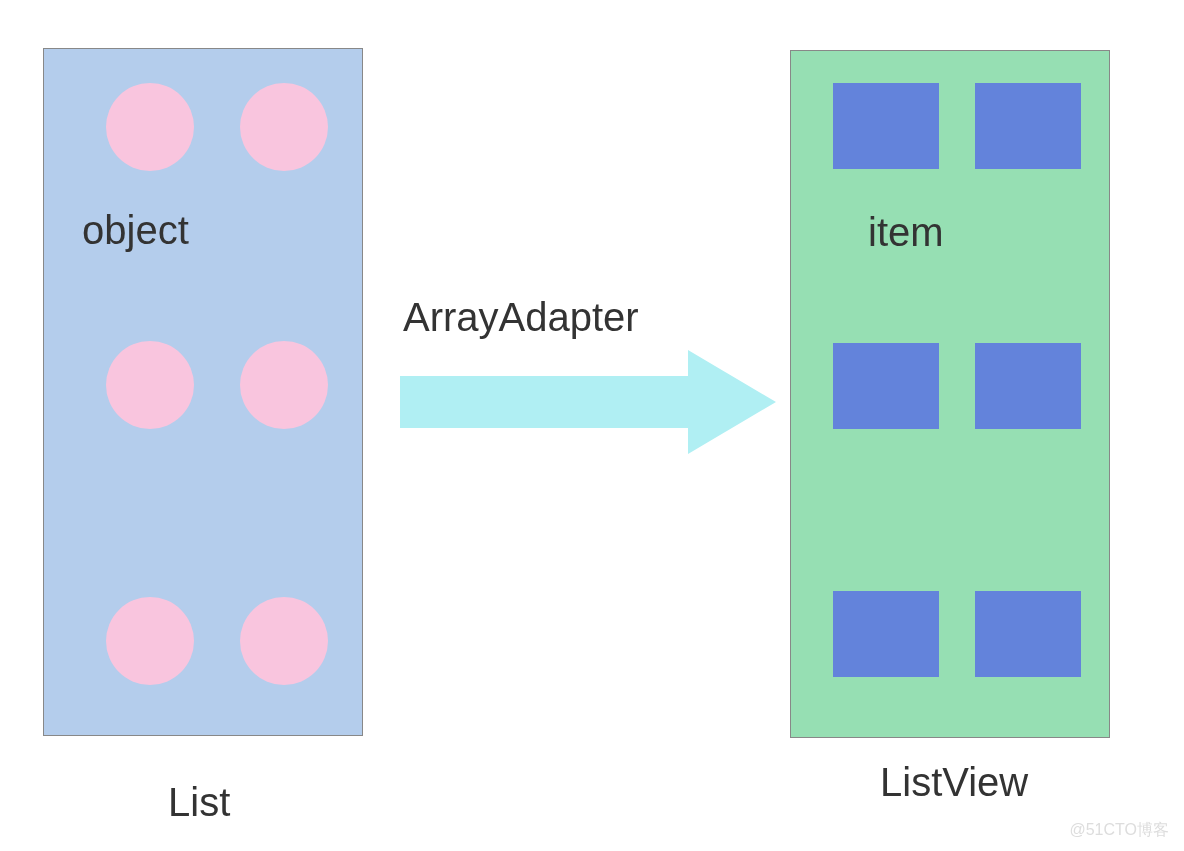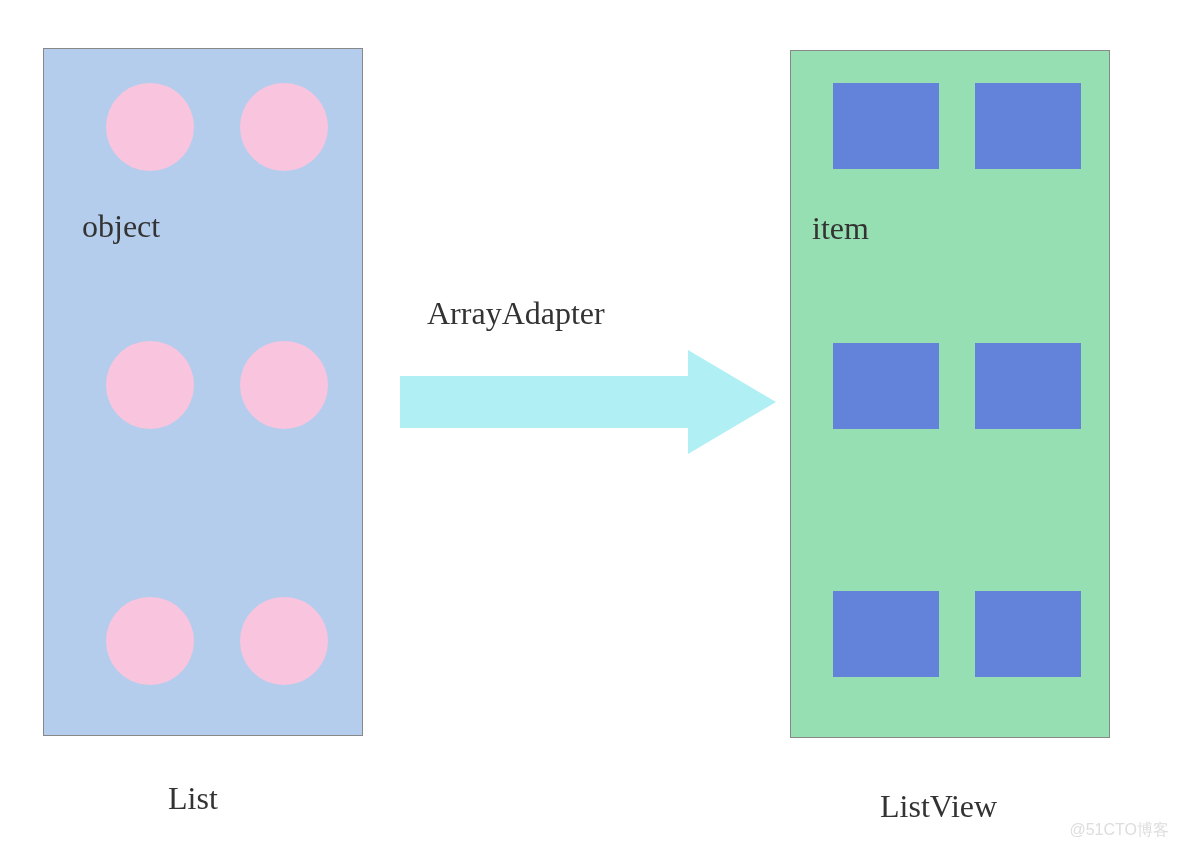--- a/index.html
+++ b/index.html
@@ -45,46 +45,44 @@
       background: #f9c5de;
     }
     .rect {
       position: absolute;
       width: 106px;
       height: 86px;
       background: #6383db;
     }
     .label {
       position: absolute;
-      font-size: 32px;
+      font-size: 40px;
       color: #333;
       font-weight: 400;
-      font-family: Liberation Serif, serif;
     }
     .label-object {
       left: 82px;
       top: 208px;
     }
     .label-item {
-      left: 812px;
+      left: 868px;
       top: 210px;
     }
     .label-arrow {
       left: 403px;
       top: 295px;
-      margin-left: 24px;
     }
     .label-list {
       left: 168px;
       top: 756px;
       margin-top: 24px;
     }
     .label-listview {
       left: 880px;
-      top: 788px;
+      top: 760px;
     }
     .arrow {
       position: absolute;
       left: 400px;
       top: 352px;
     }
     .arrow-body {
       position: absolute;
       left: 0;
       top: 24px;

